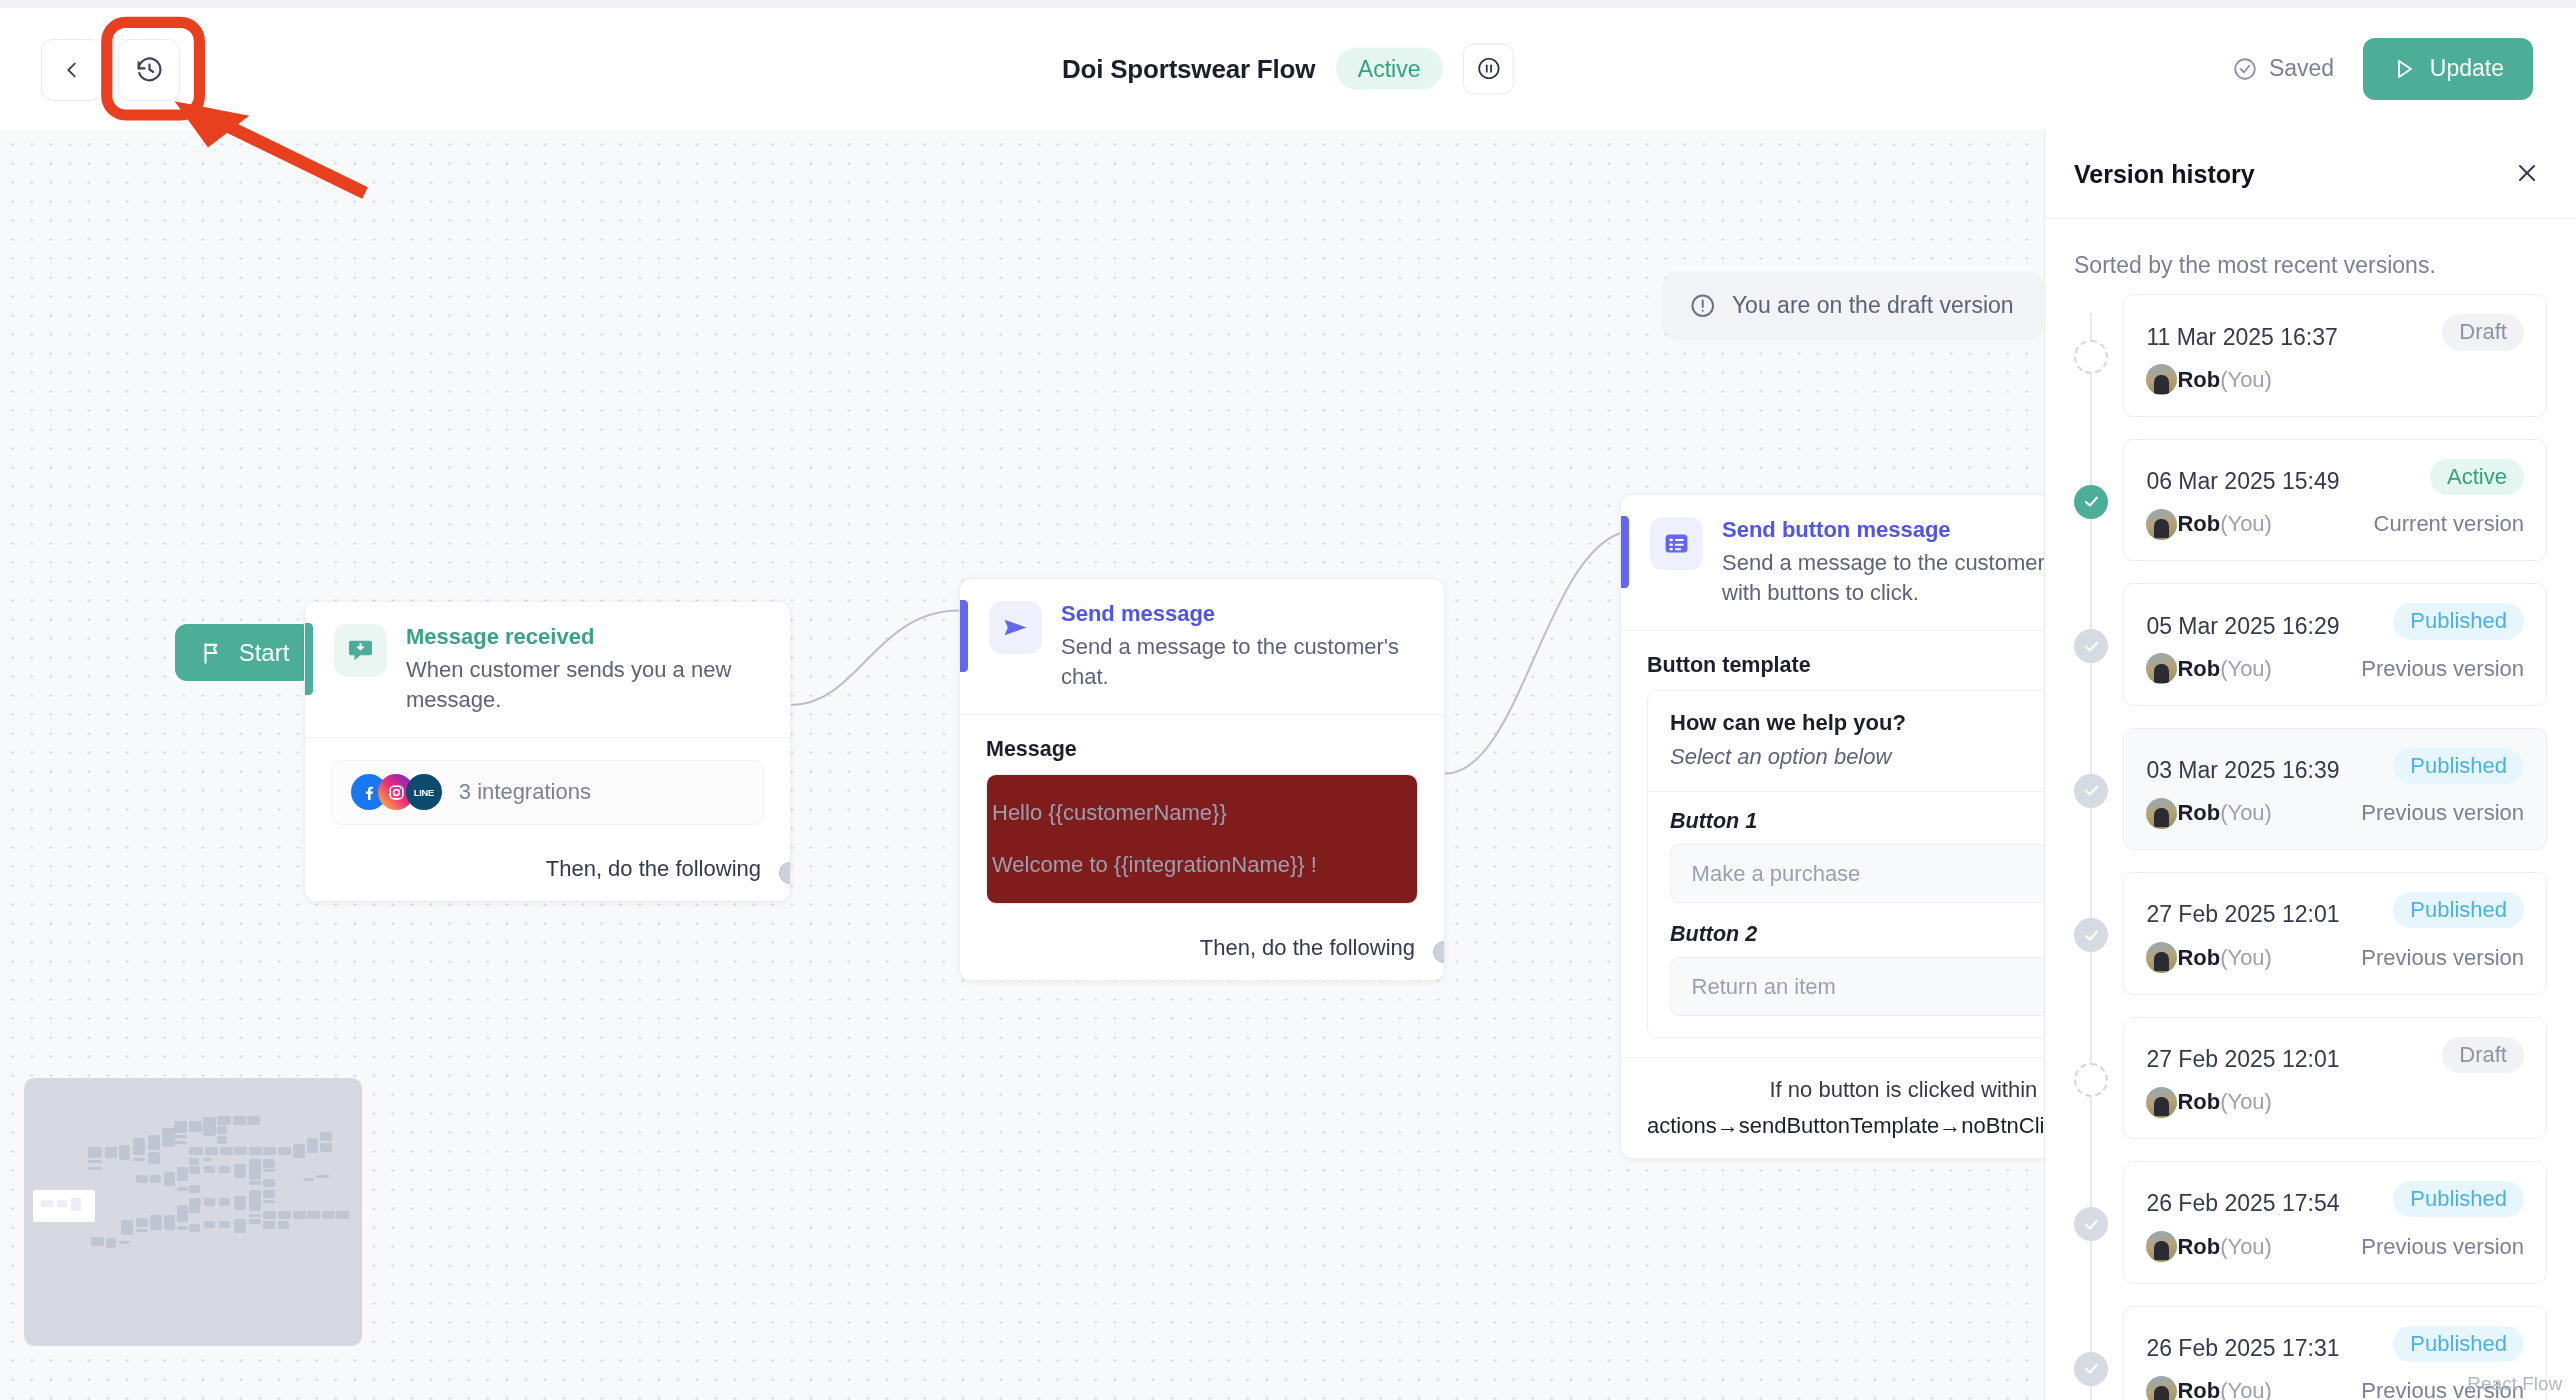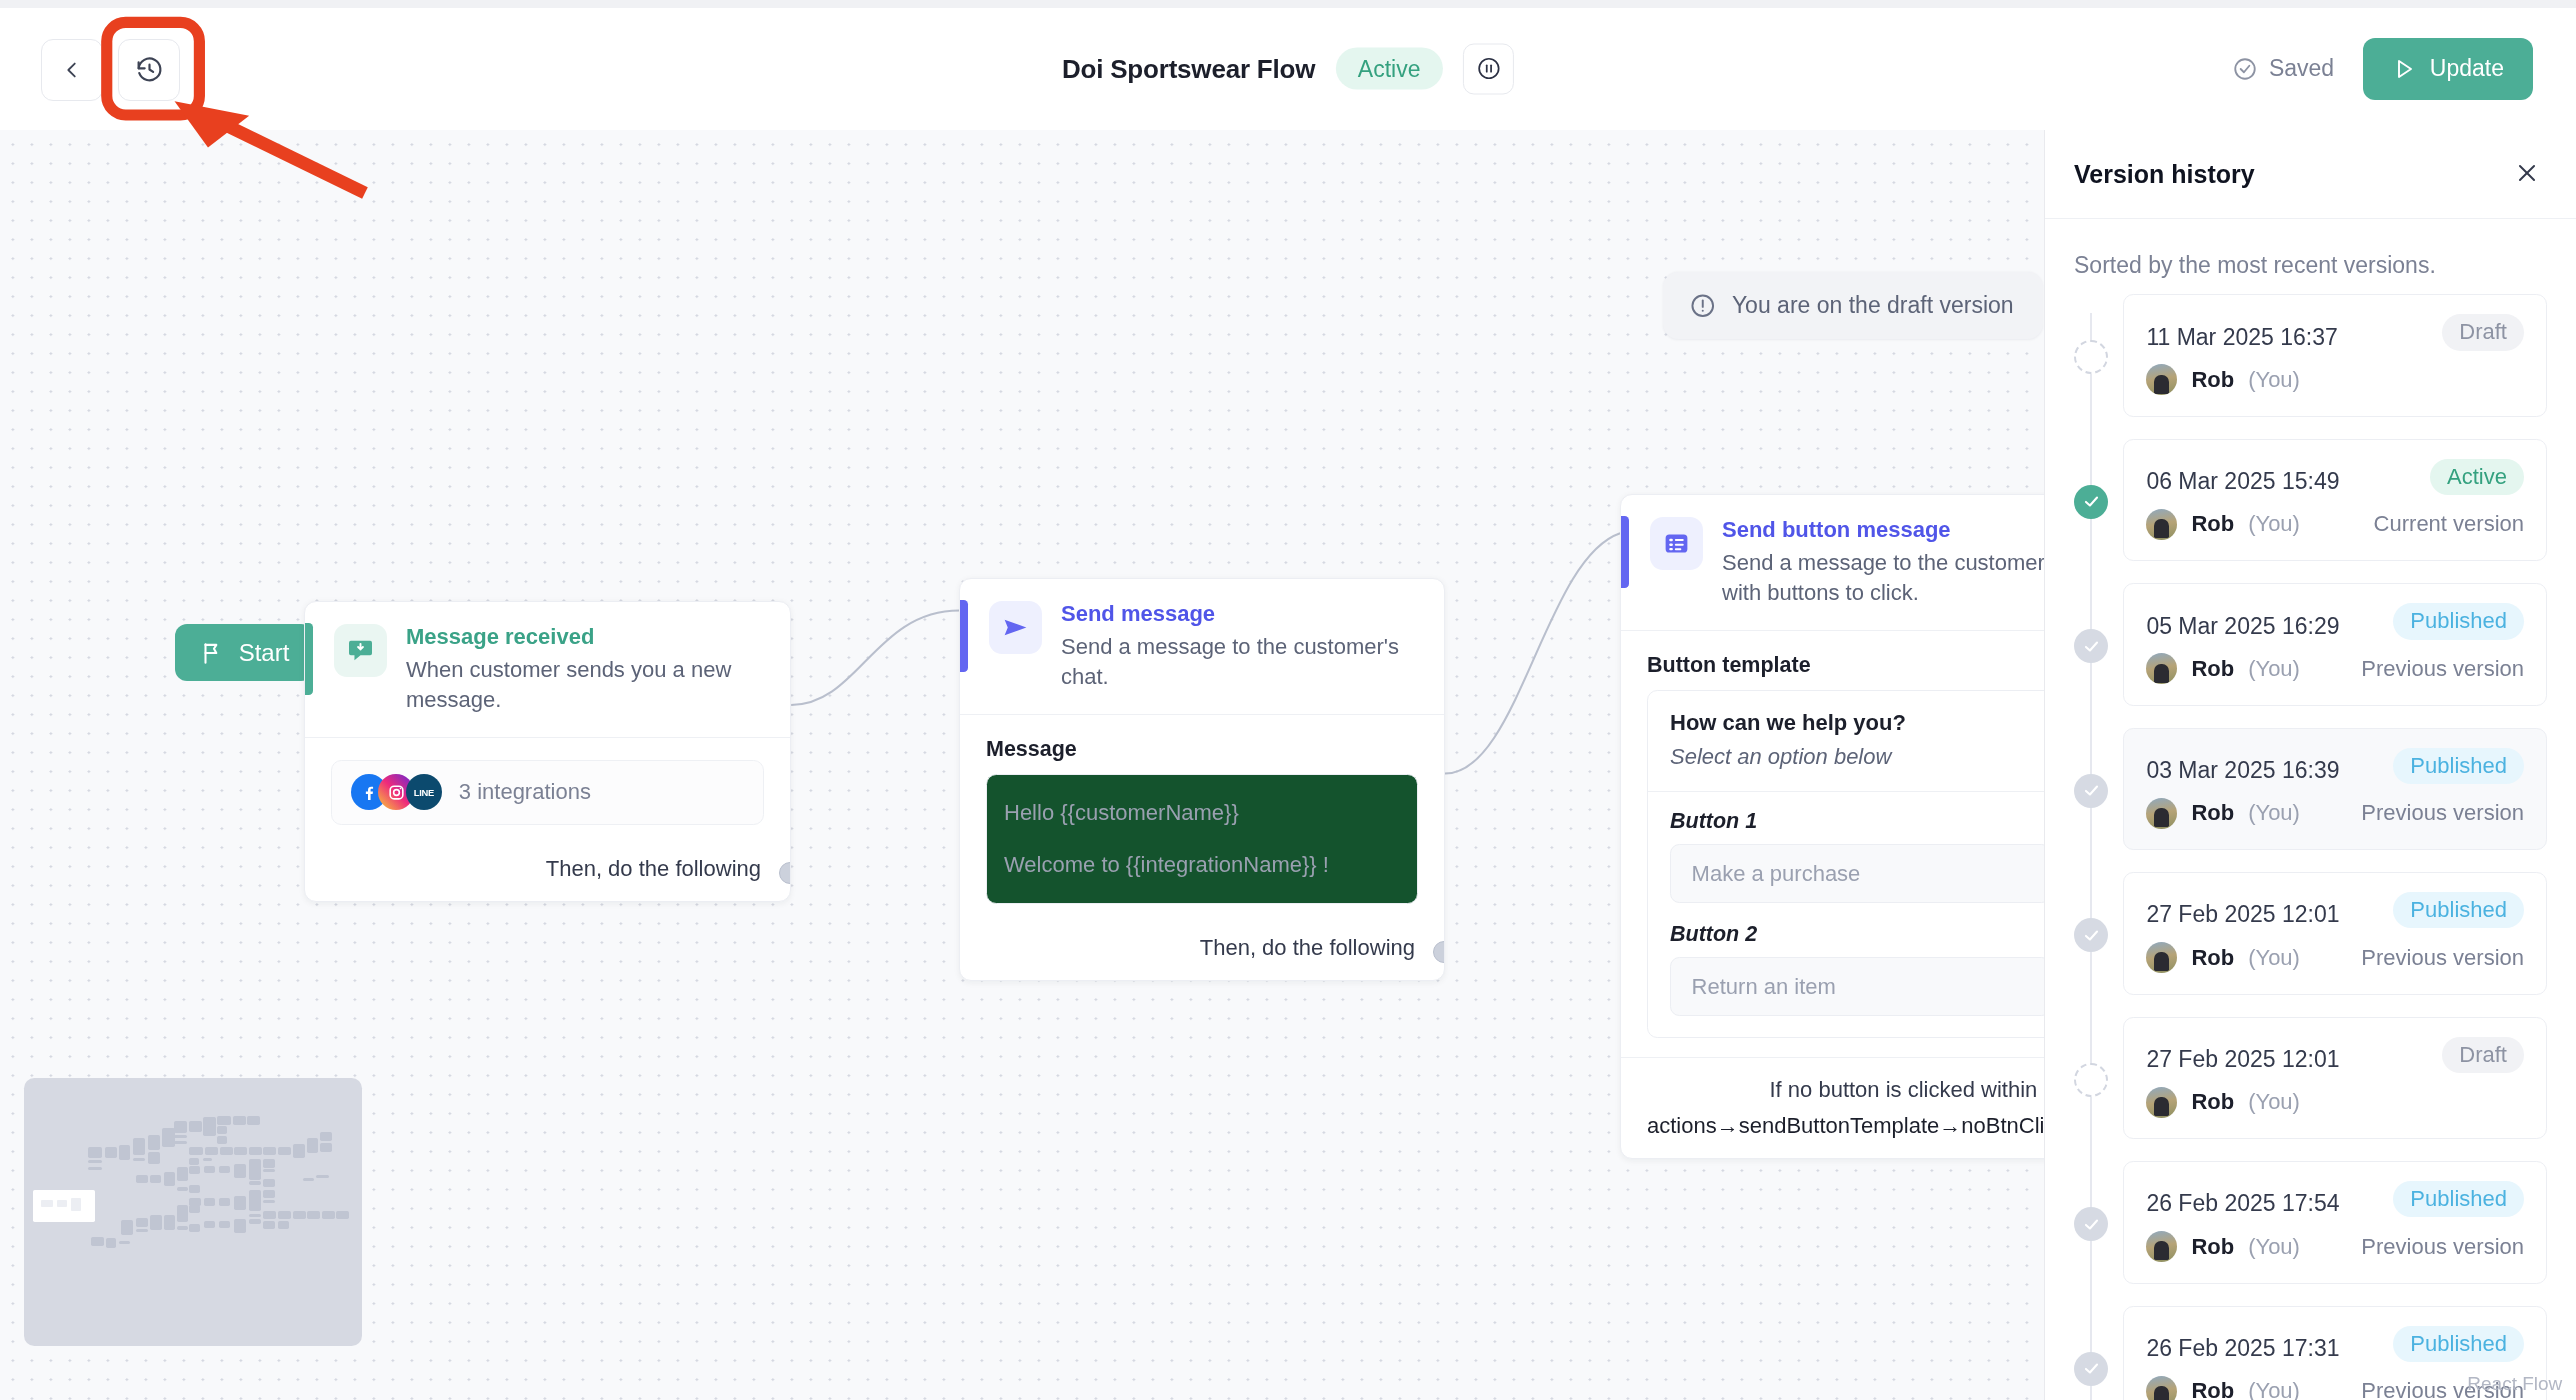--- a/index.html
+++ b/index.html
@@ -93,22 +93,22 @@
   .node-ico {
     width: 53px; height: 53px; border-radius: 13px; flex: none;
     display: flex; align-items: center; justify-content: center;
   }
   .node-title { font-size: 22px; font-weight: 700; margin-bottom: 5.1px; }
   .node-sub { font-size: 22px; color: #5c6377; line-height: 1.36; }
   .node-div { height: 0.9px; background: #eef0f4; }
   .node-body { padding: 22px 26px 19px 26px; }
   .field-label { font-size: 21.5px; font-weight: 700; color: #1c1f2b; margin-bottom: 12px; }
   .field-box {
-    background: #14532d; border: 0.9px solid #eceef3; border-radius: 10.3px;
-    padding: 19px 17px; color: #9aa0b0; font-size: 22px; line-height: 1.75;
+    background: #7f1d1d; border: 0.9px solid #eceef3; border-radius: 10.3px;
+    padding: 19px 5px; color: #9aa0b0; font-size: 22px; line-height: 1.75;
   }
   .then-row {
     display: flex; justify-content: flex-end; align-items: center;
     padding: 12px 29px 19px 0; font-size: 22px; color: #343a4c; position: relative;
   }
   .handle {
     position: absolute; right: -11px; width: 22px; height: 22px; border-radius: 50%;
     background: #ccd1dc; border: 0.9px solid #b9bfcd; top: 50%; transform: translateY(-50%);
   }
 
@@ -189,21 +189,21 @@
     padding: 19px 22px 20.6px; cursor: pointer;
   }
   .vcard.hover { background: #f8f9fb; }
   .vrow1 { display: flex; align-items: flex-end; justify-content: space-between; margin-bottom: 13.7px; }
   .vdate { font-size: 23px; color: #343a4c; }
   .vbadge { font-size: 22px; padding: 5.1px 17px; border-radius: 857px; white-space: nowrap; }
   .vbadge.draft { background: #f1f2f5; color: #8d93a3; }
   .vbadge.active { background: #e4f6ef; color: #34a17f; }
   .vbadge.published { background: #e7f6fd; color: #4bb2e0; }
   .vrow2 { display: flex; align-items: center; justify-content: space-between; }
-  .vuser { display: flex; align-items: center; gap: 14px; }
+  .vuser { display: flex; align-items: center; gap: 0; }
   .avatar {
     width: 31px; height: 31px; border-radius: 50%; flex: none;
     background: linear-gradient(170deg,#8fa9c0 0%,#b6a377 48%,#8d8f60 100%);
     position: relative; overflow: hidden;
   }
   .avatar::after { content: ""; position: absolute; left: 7.7px; top: 10.3px; width: 15.4px; height: 19px;
     background: #2b2b31; border-radius: 6.9px 6.9px 1.7px 1.7px; }
   .vname { font-size: 22px; font-weight: 700; color: #1c1f2b; }
   .vyou { font-size: 22px; color: #9aa0b0; }
   .vprev { font-size: 22px; color: #7b8194; white-space: nowrap; }

